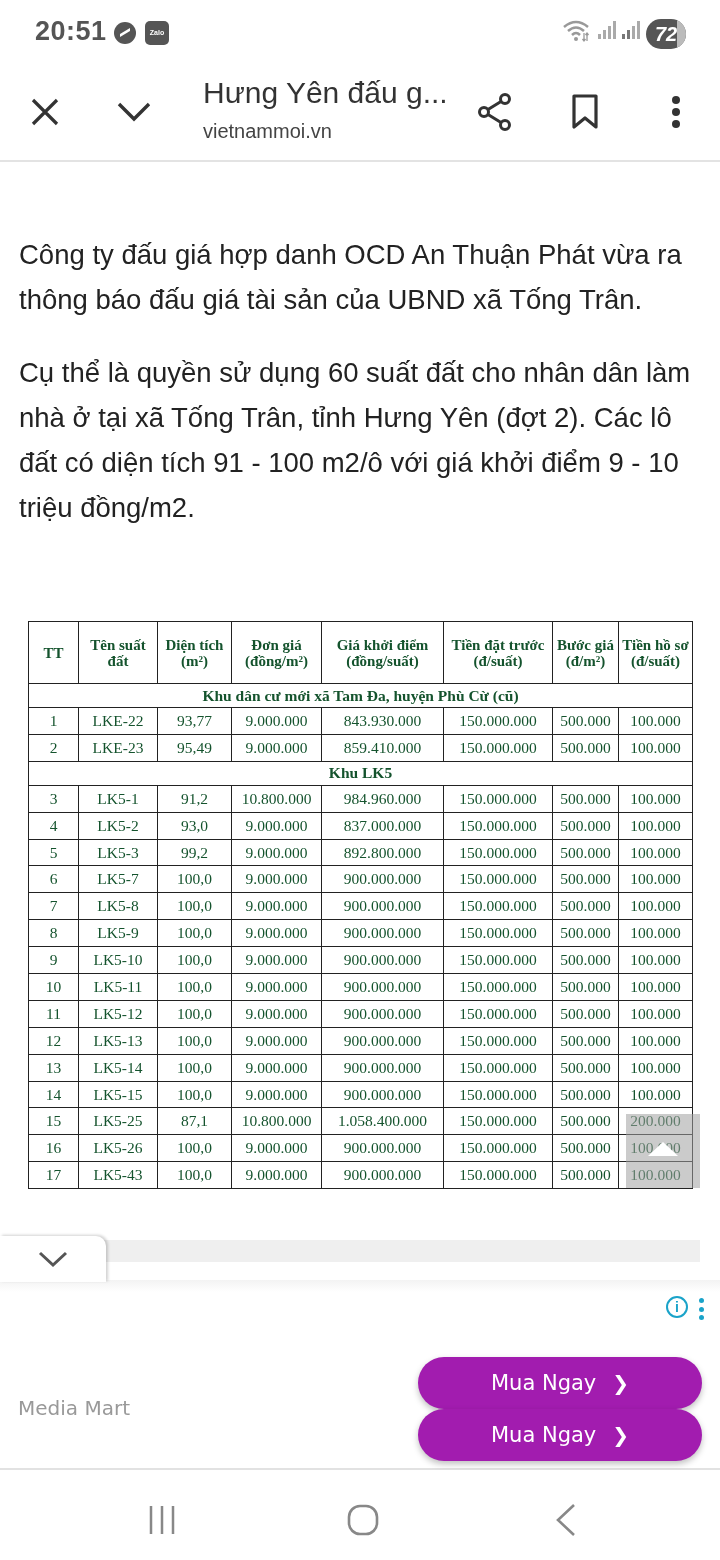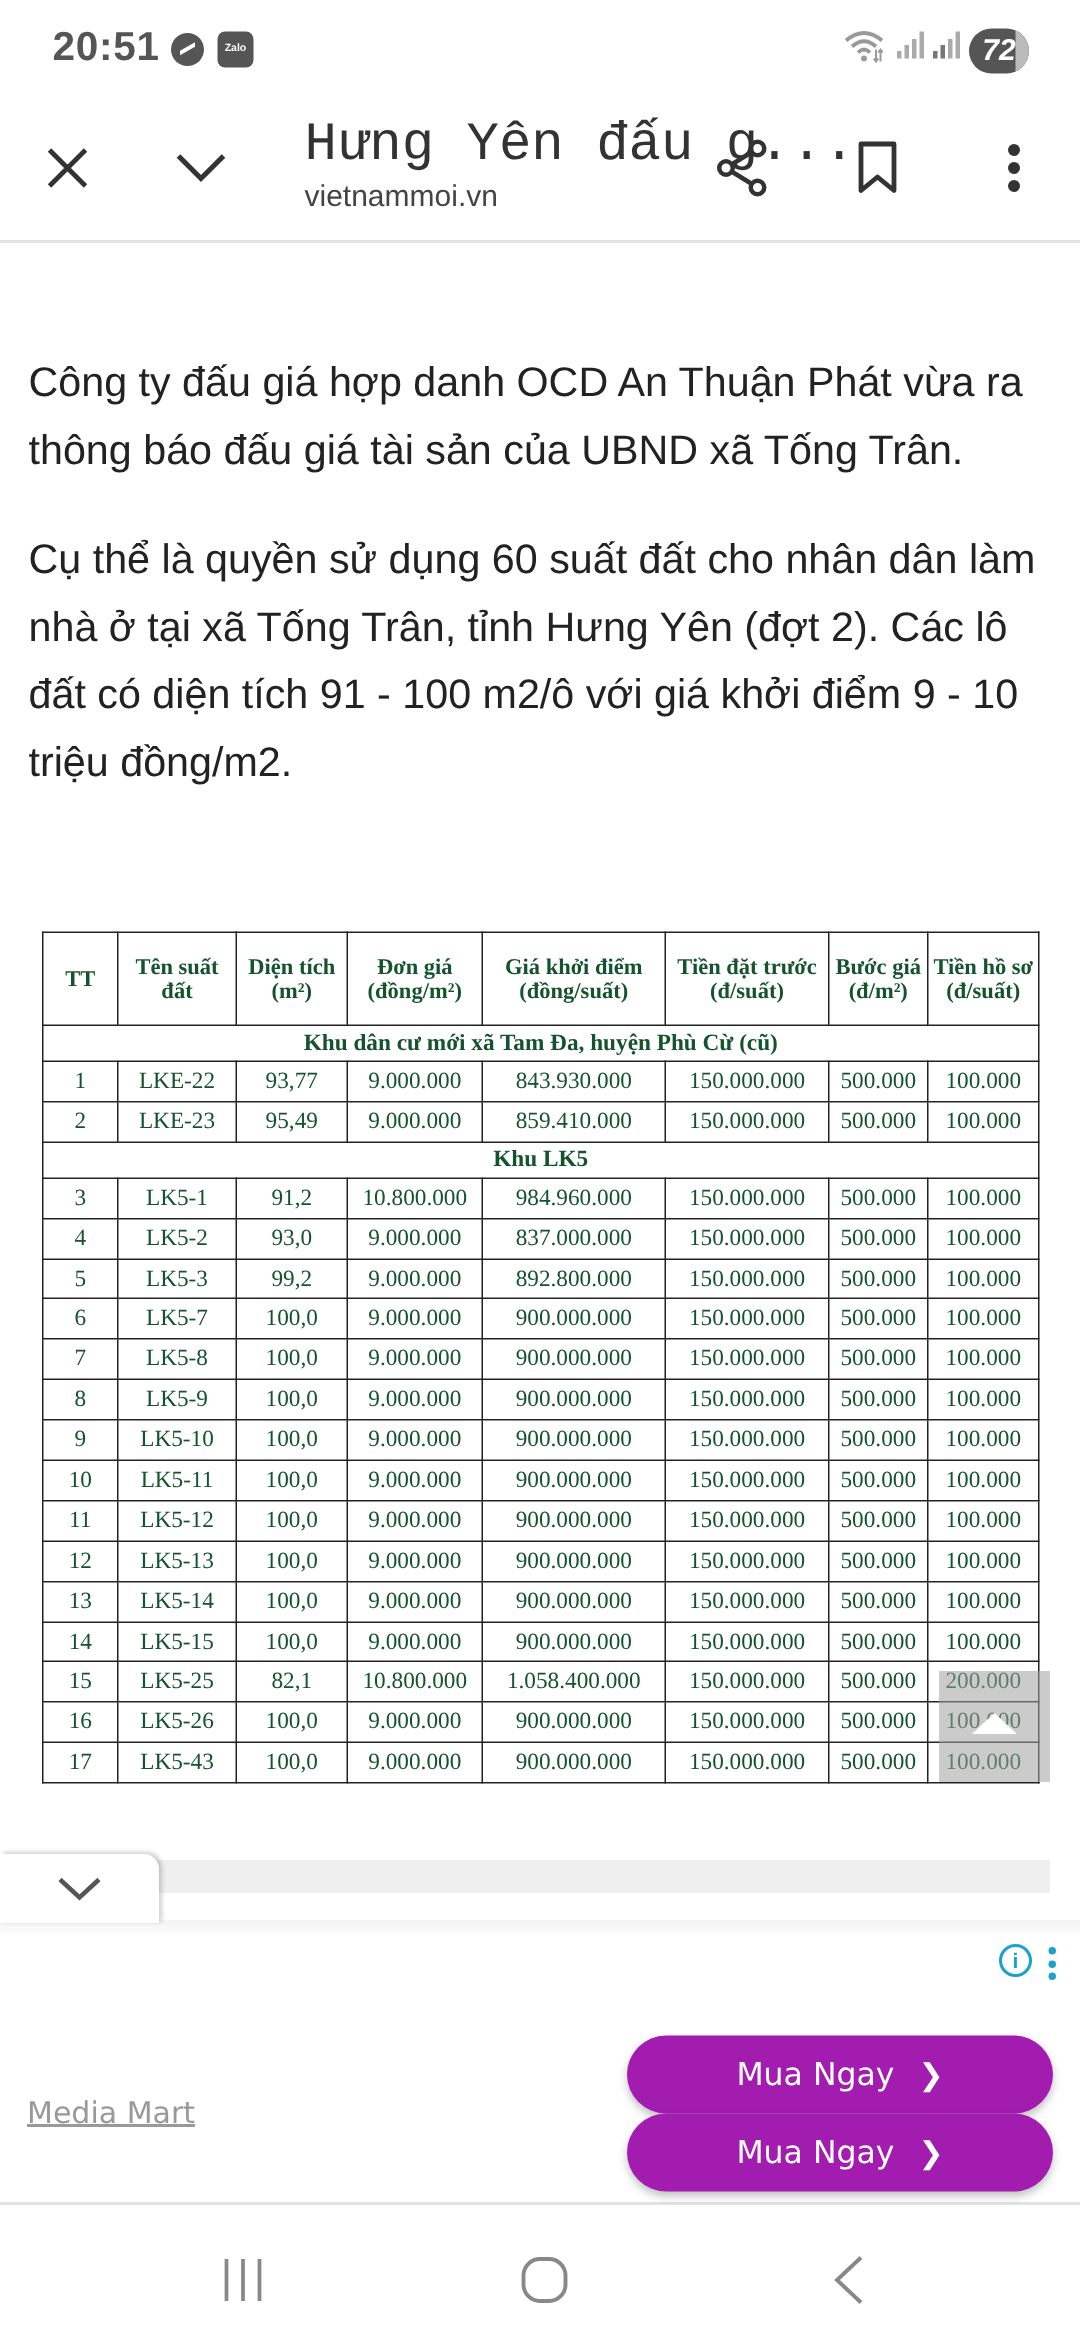--- a/index.html
+++ b/index.html
@@ -15,21 +15,21 @@
   .status-right { position: absolute; right: 34px; top: 19px; height: 30px; display: flex; align-items: flex-start; gap: 6px; font-style: italic; }
   .sig { display: flex; align-items: flex-end; gap: 2px; height: 20px; }
   .sig span { width: 3px; background: #aaa; display: block; }
   .battery { width: 40px; height: 30px; border-radius: 15px; background: #555; color: #fff; font-weight: bold; font-size: 20px; text-align: center; line-height: 30px; position: relative; overflow: hidden; }
   .battery::after { content: ""; position: absolute; right: 0; top: 0; width: 9px; height: 30px; background: #bbb; }
   .battery span { position: relative; z-index: 1; }
 
   
   .toolbar { position: absolute; left: 0; top: 64px; width: 720px; height: 98px; border-bottom: 2px solid #e3e3e3; }
   .tb-icon { position: absolute; top: 24px; width: 48px; height: 48px; display: flex; align-items: center; justify-content: center; }
-  .tb-title { position: absolute; left: 203px; top: 12px; font-size: 36px; color: #333; font-family: Liberation Mono, monospace; }
+  .tb-title { position: absolute; left: 203px; top: 12px; font-size: 30px; color: #333; }
   .tb-url { position: absolute; left: 203px; top: 56px; font-size: 20px; color: #444; }
 
   
   .article { position: absolute; left: 19px; top: 232px; width: 680px; font-size: 27.5px; line-height: 45px; color: #222; }
   .article p { margin-bottom: 28px; }
 
   
   .tbl-wrap { position: absolute; left: 28px; top: 621px; width: 664px; }
   table { border-collapse: collapse; width: 664px; font-family: "Liberation Serif", "DejaVu Serif", serif; color: #14532d; table-layout: fixed; }
   td, th { border: 1.6px solid #222; text-align: center; font-size: 15.5px; padding: 0; height: 26.9px; }
@@ -39,21 +39,21 @@
   
   .scroll-top { position: absolute; left: 626px; top: 1114px; width: 74px; height: 74px; background: rgba(160,160,160,0.55); }
   .scroll-top::after { content: ""; position: absolute; left: 22px; top: 28px; border-left: 15px solid transparent; border-right: 15px solid transparent; border-bottom: 14px solid #fff; }
 
   
   .ad-strip { position: absolute; left: 100px; top: 1240px; width: 600px; height: 22px; background: #efefef; }
   .ad-tab { position: absolute; left: 0; top: 1236px; width: 106px; height: 46px; background: #fff; border-radius: 0 10px 0 0; box-shadow: 2px -1px 3px rgba(0,0,0,0.18); display: flex; align-items: center; justify-content: center; }
   .ad-tab-line { position: absolute; left: 0; top: 1280px; width: 720px; height: 12px; background: linear-gradient(#f3f3f3, #fff); }
   .ad { position: absolute; left: 0; top: 1292px; width: 720px; height: 178px; background: #fff; border-bottom: 2px solid #e2e2e2; }
   .ad-headline { position: absolute; left: 17px; top: 10px; font-family: "DejaVu Sans", sans-serif; font-size: 40px; color: #333; letter-spacing: -0.5px; }
-  .ad-brand { position: absolute; left: 18px; top: 104px; font-family: "DejaVu Sans", sans-serif; font-size: 20px; color: #999; text-decoration: underline; }
+  .ad-brand { position: absolute; left: 18px; top: 104px; font-family: "DejaVu Sans", sans-serif; font-size: 20px; color: #999; }
   .ad-info { position: absolute; left: 666px; top: 4px; width: 22px; height: 22px; border: 2px solid #1aa3c9; border-radius: 50%; color: #1aa3c9; font-size: 14px; font-weight: bold; text-align: center; line-height: 18px; }
   .ad-more { position: absolute; left: 699px; top: 6px; width: 6px; height: 22px; display: flex; flex-direction: column; justify-content: space-between; }
   .ad-more span { width: 5px; height: 5px; border-radius: 50%; background: #1aa3c9; display: block; }
   .cta { position: absolute; left: 418px; width: 284px; height: 52px; border-radius: 26px; background: #a21caf; color: #fff; font-family: "DejaVu Sans", sans-serif; font-size: 21px; display: flex; align-items: center; justify-content: center; gap: 16px; box-shadow: 0 3px 6px rgba(0,0,0,0.25); }
   .cta .chev { font-weight: bold; font-size: 20px; }
 
   
   .navbar { position: absolute; left: 0; top: 1470px; width: 720px; height: 90px; background: #fff; }
   .nav-btn { position: absolute; top: 28px; width: 60px; height: 44px; display: flex; align-items: center; justify-content: center; }
 </style>
@@ -295,21 +295,21 @@
           <td>100,0</td>
           <td>9.000.000</td>
           <td>900.000.000</td>
           <td>150.000.000</td>
           <td>500.000</td>
           <td>100.000</td>
         </tr>
         <tr>
           <td>15</td>
           <td>LK5-25</td>
-          <td>82,1</td>
+          <td>87,1</td>
           <td>10.800.000</td>
           <td>1.058.400.000</td>
           <td>150.000.000</td>
           <td>500.000</td>
           <td>200.000</td>
         </tr>
         <tr>
           <td>16</td>
           <td>LK5-26</td>
           <td>100,0</td>

